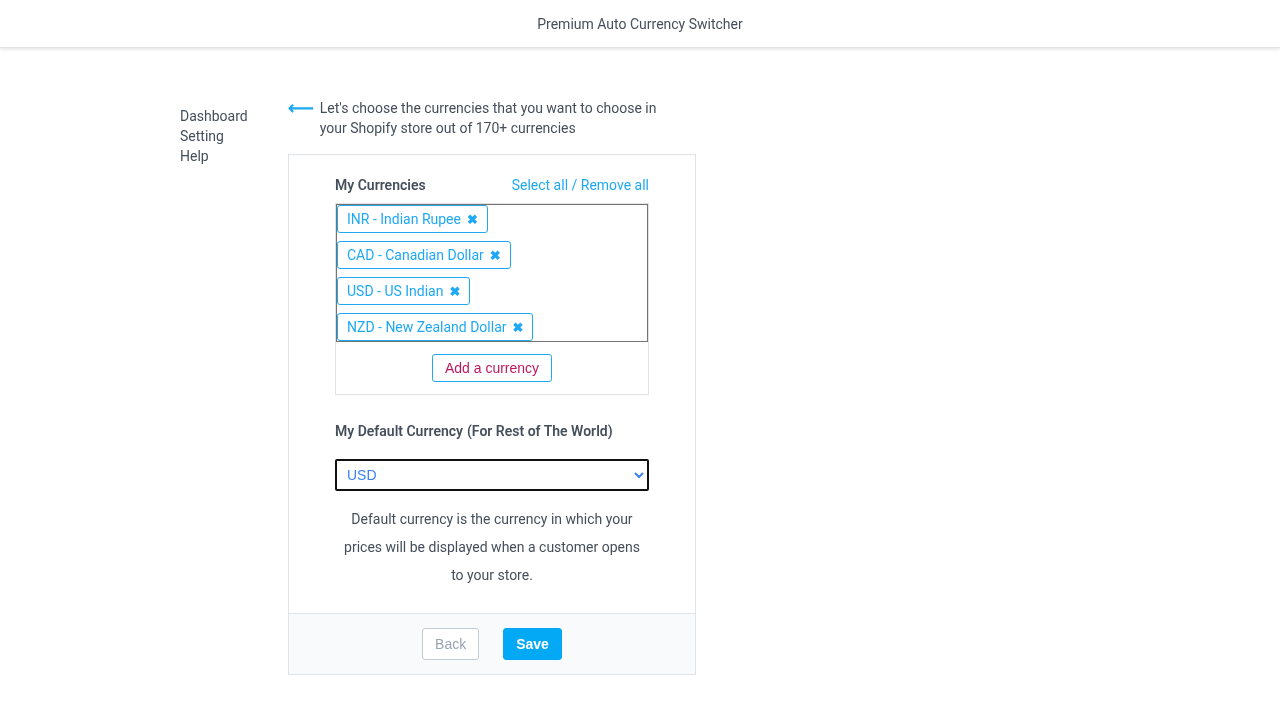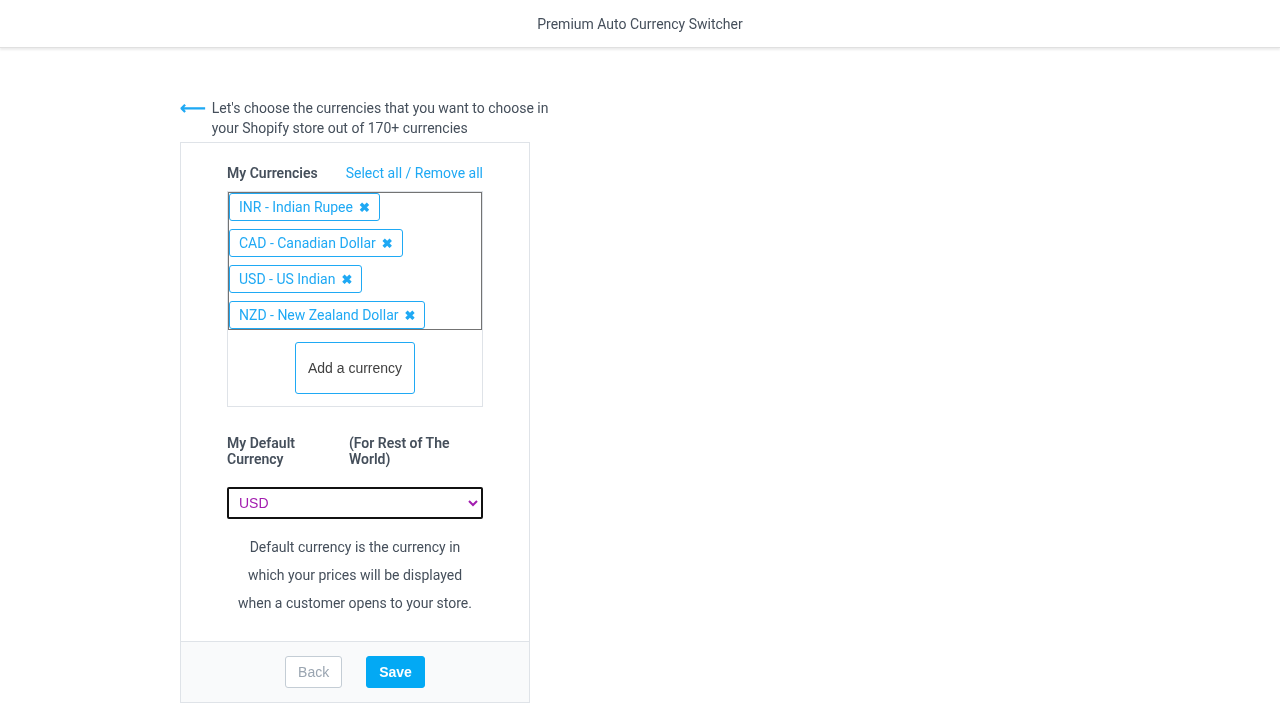--- a/index.html
+++ b/index.html
@@ -6,51 +6,56 @@
 body { font-family: -apple-system, BlinkMacSystemFont, "Segoe UI", Roboto, Helvetica, Arial, sans-serif; font-size: 14px; color: #454f5b; background: #fff; }
 .topbar { height: 48px; display: flex; align-items: center; padding: 0 24px; border-bottom: 1px solid #e0e0e0; box-shadow: 0 2px 2px rgba(0,0,0,0.08); justify-content: center; }
 .topbar-title { font-size: 14px; color: #454f5b; }
 .page { display: flex; justify-content: center; padding-top: 50px; }
 .layout { display: flex; width: 920px; }
 .sidebar { width: 108px; padding-top: 8px; }
 .sidebar-item { color: #454f5b; font-size: 14px; line-height: 20px; cursor: pointer; }
 .main { flex: 1; }
 .intro { display: flex; align-items: flex-start; gap: 6px; color: #454f5b; font-size: 14px; line-height: 20px; max-width: 395px; }
 .intro .arrow { color: #1fa9f4; font-size: 18px; line-height: 20px; font-weight: bold; cursor: pointer; }
-.card { border: 1px solid #dfe3e8; margin-top: 4px; width: 350px; }
+.card { border: 1px solid #dfe3e8; margin-top: 16px; width: 408px; }
 .card-body { padding: 22px 46px 24px 46px; }
 .row-header { display: flex; justify-content: space-between; align-items: center; margin-bottom: 10px; }
 .section-title { font-weight: 600; color: #454f5b; font-size: 14px; }
 .link { color: #1fa9f4; font-size: 14px; cursor: pointer; }
 .currencies-box { border: 1px solid #dfe3e8; }
 .tags-area { border: 1px solid #737373; display: flex; flex-wrap: wrap; gap: 8px; }
 .tag { border: 1px solid #1fa9f4; color: #1fa9f4; border-radius: 3px; padding: 5px 9px; font-size: 14px; display: inline-flex; align-items: center; gap: 6px; cursor: default; }
 .tag .remove { font-weight: bold; cursor: pointer; font-size: 13px; }
 .add-row { display: flex; justify-content: center; padding: 12px 0; }
-.add-btn { border: 1px solid #1fa9f4; color: #404040; background: #fff; border-radius: 3px; padding: 17px 12px; font-size: 14px; cursor: pointer; }
+.add-btn { border: 1px solid #1fa9f4; color: #be185d; background: #fff; border-radius: 3px; padding: 5px 12px; font-size: 14px; cursor: pointer; }
 .default-title-row { display: flex; gap: 4px; margin-top: 28px; }
 .store-link-row { display: flex; justify-content: flex-end; margin-top: 28px; }
 .select-wrap { margin-top: 20px; }
-select.default-select { width: 100%; height: 32px; border: 2px solid #111; border-radius: 2px; padding: 2px 6px; font-size: 14px; color: #a21caf; background: #fff; }
+select.default-select { width: 100%; height: 32px; border: 2px solid #111; border-radius: 2px; padding: 2px 6px; font-size: 14px; color: #3b82f6; background: #fff; }
 .help-text { font-size: 14px; color: #454f5b; margin-top: 14px; padding: 0 8px; line-height: 28px; text-align: center; }
 .card-footer { background: #f9fafb; border-top: 1px solid #dfe3e8; padding: 14px; display: flex; justify-content: center; gap: 24px; align-items: flex-end; }
 .btn { border-radius: 3px; padding: 7px 12px; font-size: 14px; cursor: pointer; }
 .btn-back { background: #fff; border: 1px solid #c4cdd5; color: #9aa5b1; }
 .btn-save { background: #03a9f4; border: 1px solid #03a9f4; color: #fff; font-weight: 600; }
 </style>
 </head>
 <body>
 
 <div class="topbar">
   <div class="topbar-title">Premium Auto Currency Switcher</div>
 </div>
 
 <div class="page">
   <div class="layout">
 
+    <div class="sidebar">
+      <div class="sidebar-item">Dashboard</div>
+      <div class="sidebar-item">Setting</div>
+      <div class="sidebar-item">Help</div>
+    </div>
 
     <div class="main">
       <div class="intro">
         <span class="arrow">⟵</span>
         <span>Let's choose the currencies that you want to choose in your Shopify store out of 170+ currencies</span>
       </div>
 
       <div class="card">
         <div class="card-body">
 

